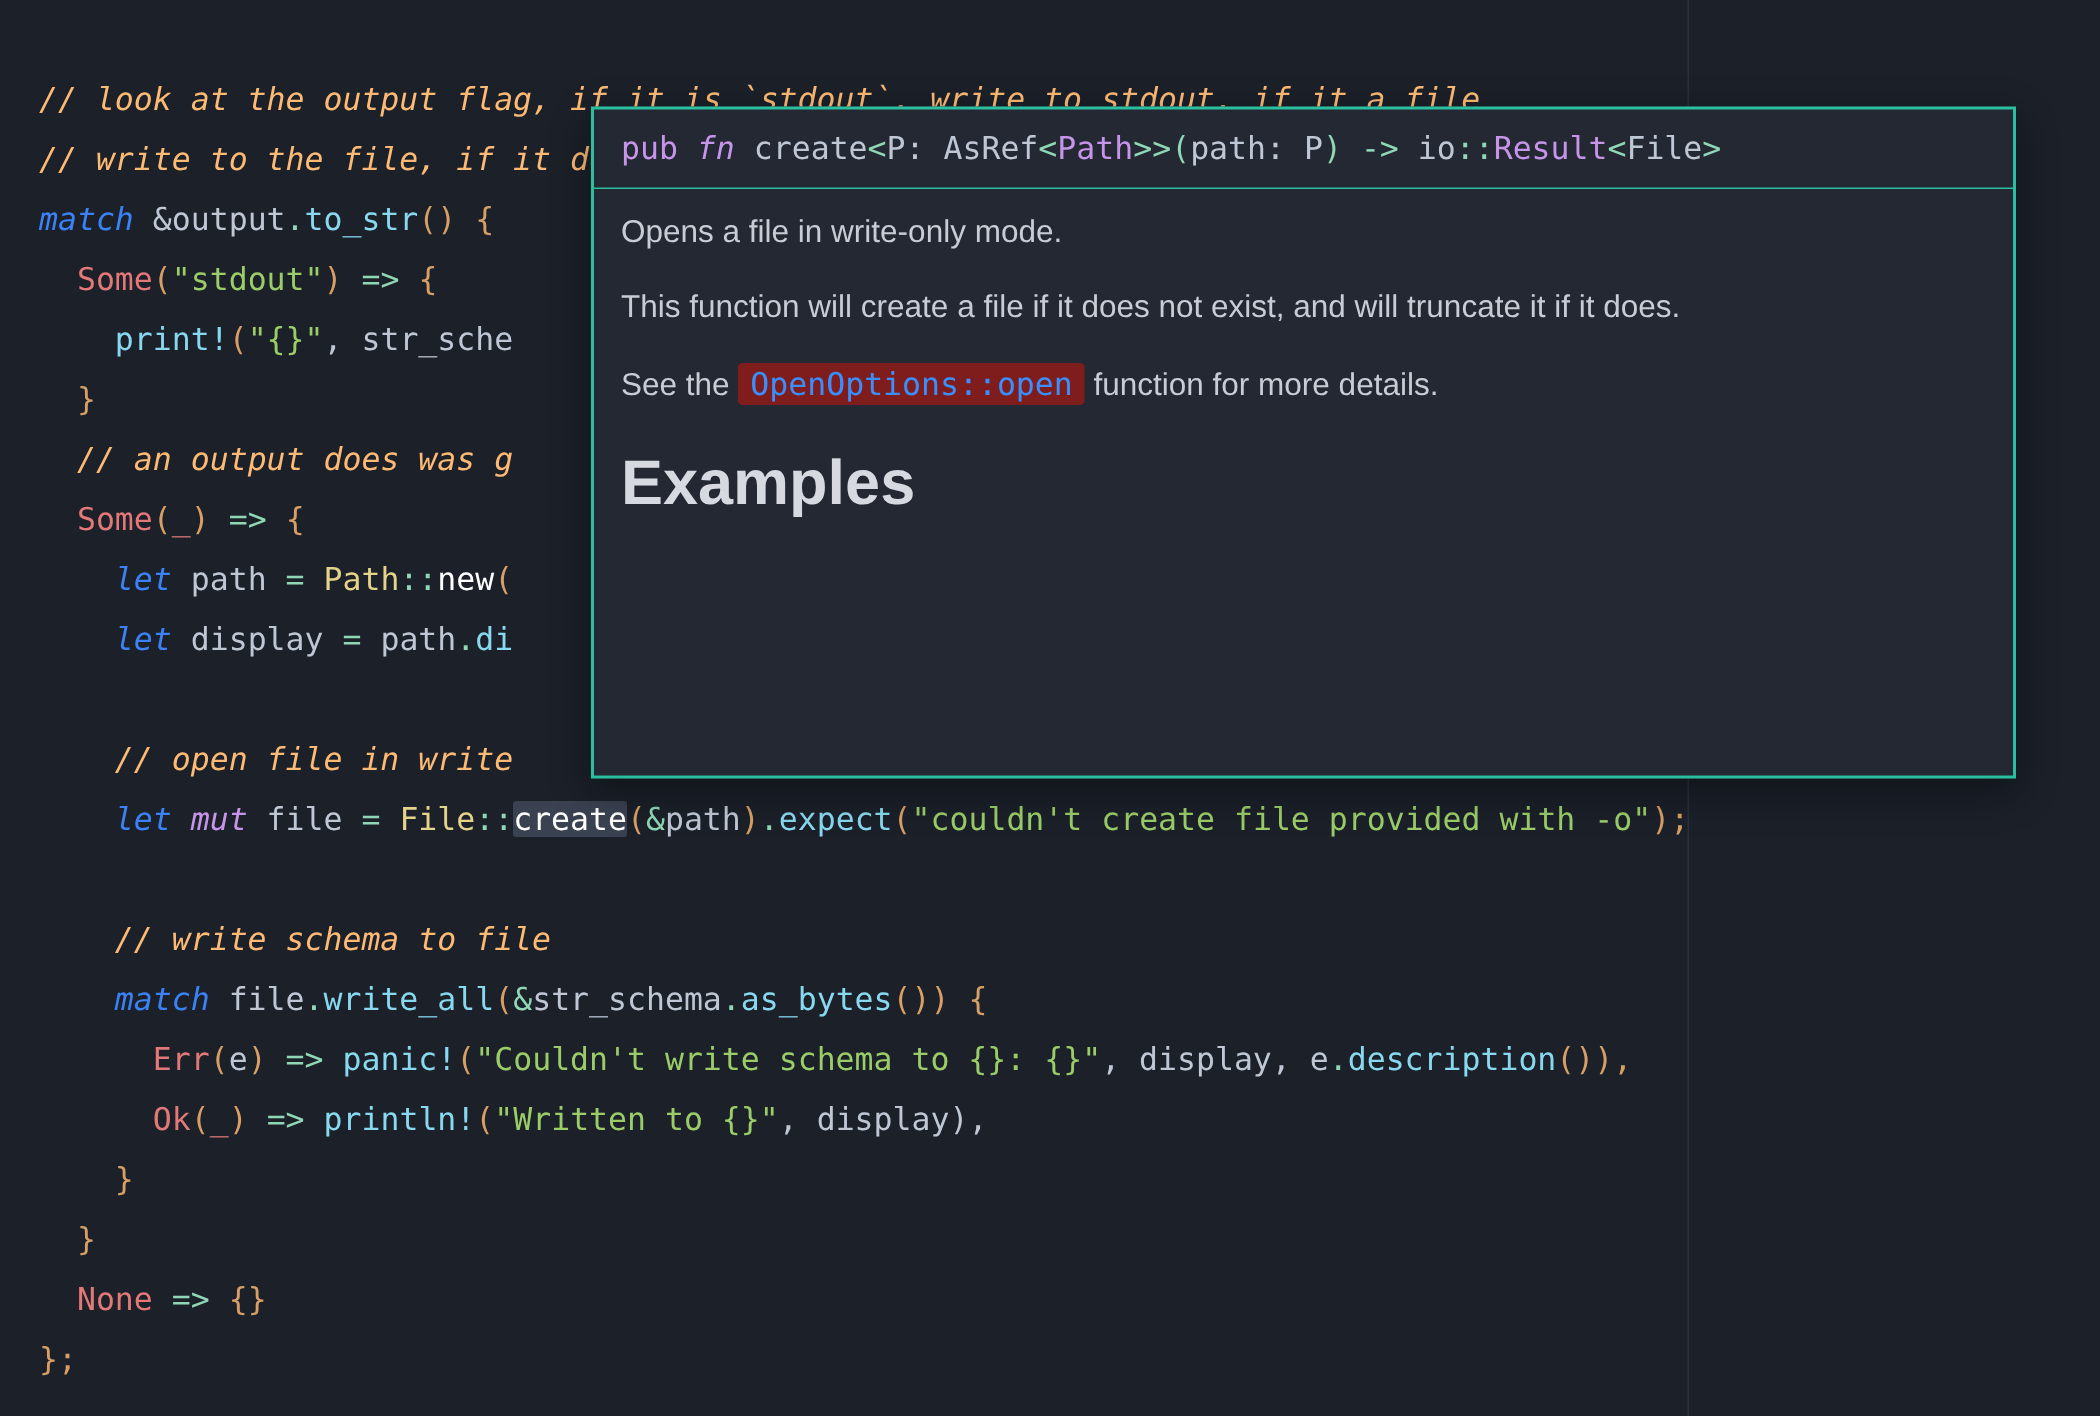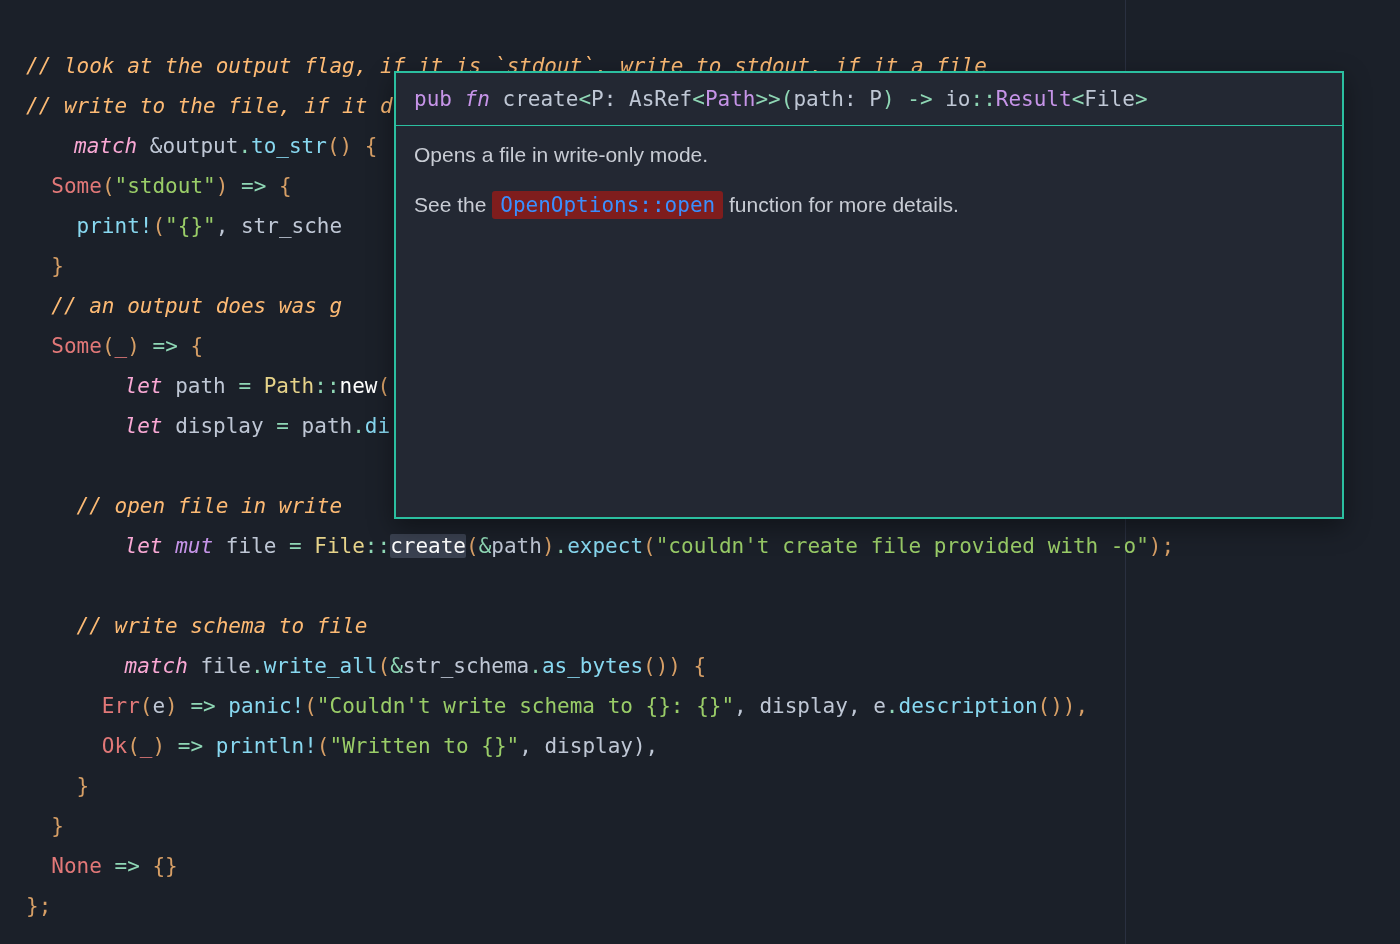--- a/index.html
+++ b/index.html
@@ -14,21 +14,21 @@
     position: relative;
   }
   .editor {
     position: absolute;
     top: 0; left: 0;
     padding: 6px 0 0 26px;
     line-height: 40px;
     white-space: pre;
   }
   .c-comment   { color: #fdba74; font-style: italic; }
-  .c-kw        { color: #f9a8d4; font-style: italic; margin-left: 48px; }
+  .c-kw        { color: #3b82f6; font-style: italic; }
   .c-ident     { color: #bfc7d5; }
   .c-type      { color: #e6d38a; }
   .c-punc      { color: #8fd7b5; }
   .c-paren     { color: #d79f66; }
   .c-arrow     { color: #8fd7b5; }
   .c-op        { color: #8fd7b5; }
   .c-string    { color: #9acd68; }
   .c-enum      { color: #e27878; }
   .c-none      { color: #e27878; }
   .c-call      { color: #ffffff; text-align: right; }
@@ -132,17 +132,19 @@
     <span class="c-paren">}</span>
   <span class="c-paren">}</span>
   <span class="c-none">None</span><span class="c-arrow"> =&gt; </span><span class="c-paren">{}</span>
 <span class="c-paren">};</span>
 </div>
 
 <div class="hover">
   <div class="hover-sig"><span class="sig-pub">pub </span><span class="sig-fn">fn</span><span class="sig-name"> create</span><span class="sig-tp">&lt;</span><span class="sig-ty2">P</span><span class="sig-ty2">: </span><span class="sig-ty2">AsRef</span><span class="sig-tp">&lt;</span><span class="sig-type">Path</span><span class="sig-tp">&gt;</span><span class="sig-tp">&gt;</span><span class="sig-tp">(</span><span class="sig-ty2">path</span><span class="sig-ty2">: </span><span class="sig-ty2">P</span><span class="sig-tp">)</span><span class="sig-tp"> -&gt; </span><span class="sig-ty2">io</span><span class="sig-tp">::</span><span class="sig-type">Result</span><span class="sig-tp">&lt;</span><span class="sig-ty2">File</span><span class="sig-tp">&gt;</span></div>
   <div class="hover-body">
     <p>Opens a file in write-only mode.</p>
+    <p>This function will create a file if it does not exist, and will truncate it if it does.</p>
     <p>
       <span>See the </span><span class="inline-code">OpenOptions::open</span><span> function for more details.</span>
     </p>
+    <h2>Examples</h2>
   </div>
 </div>
 
 </body></html>

